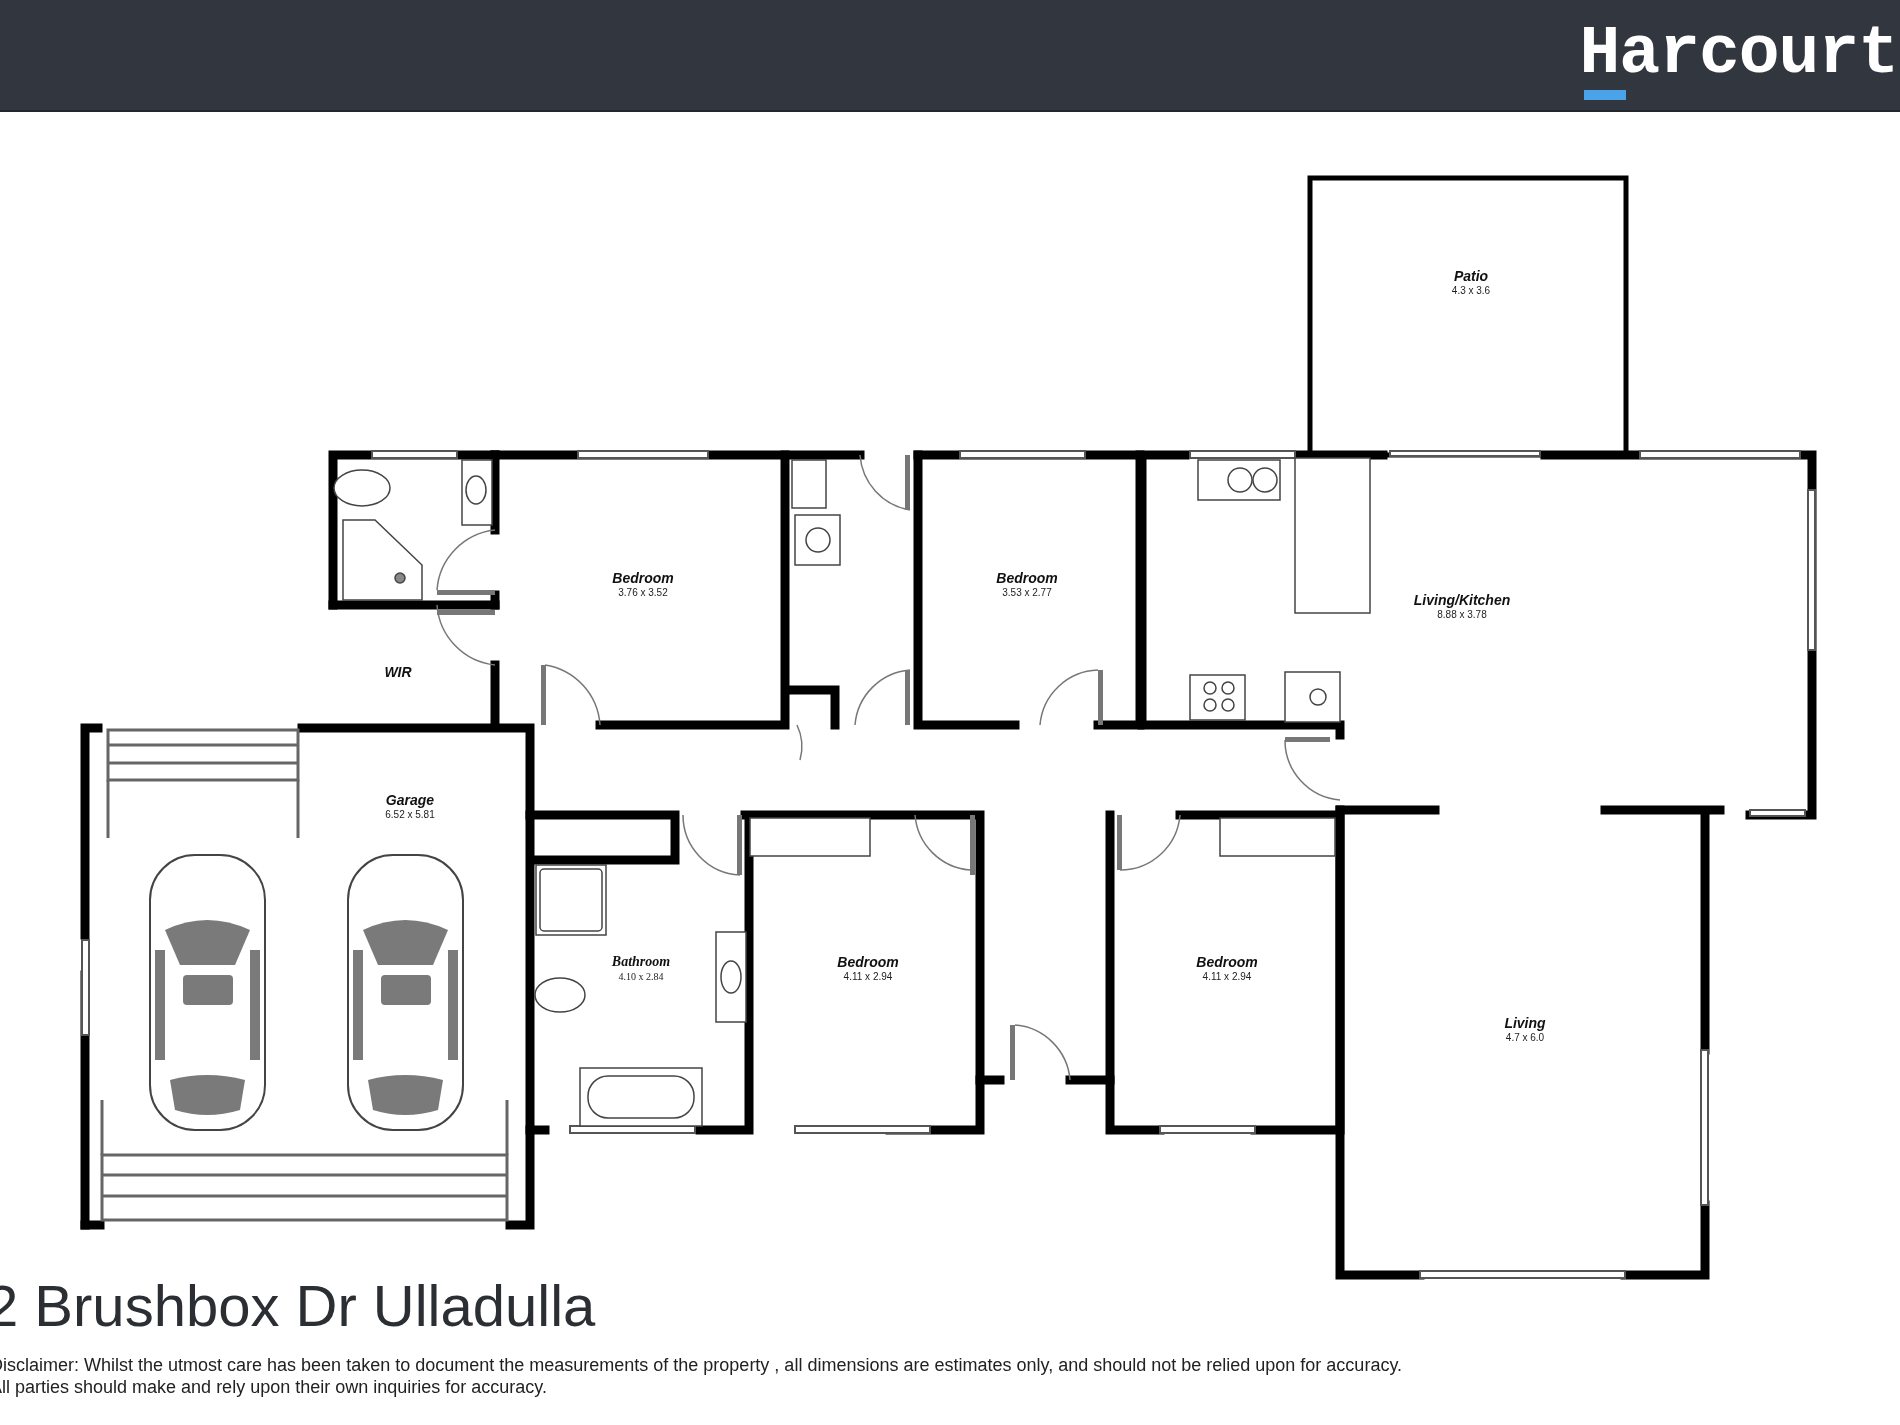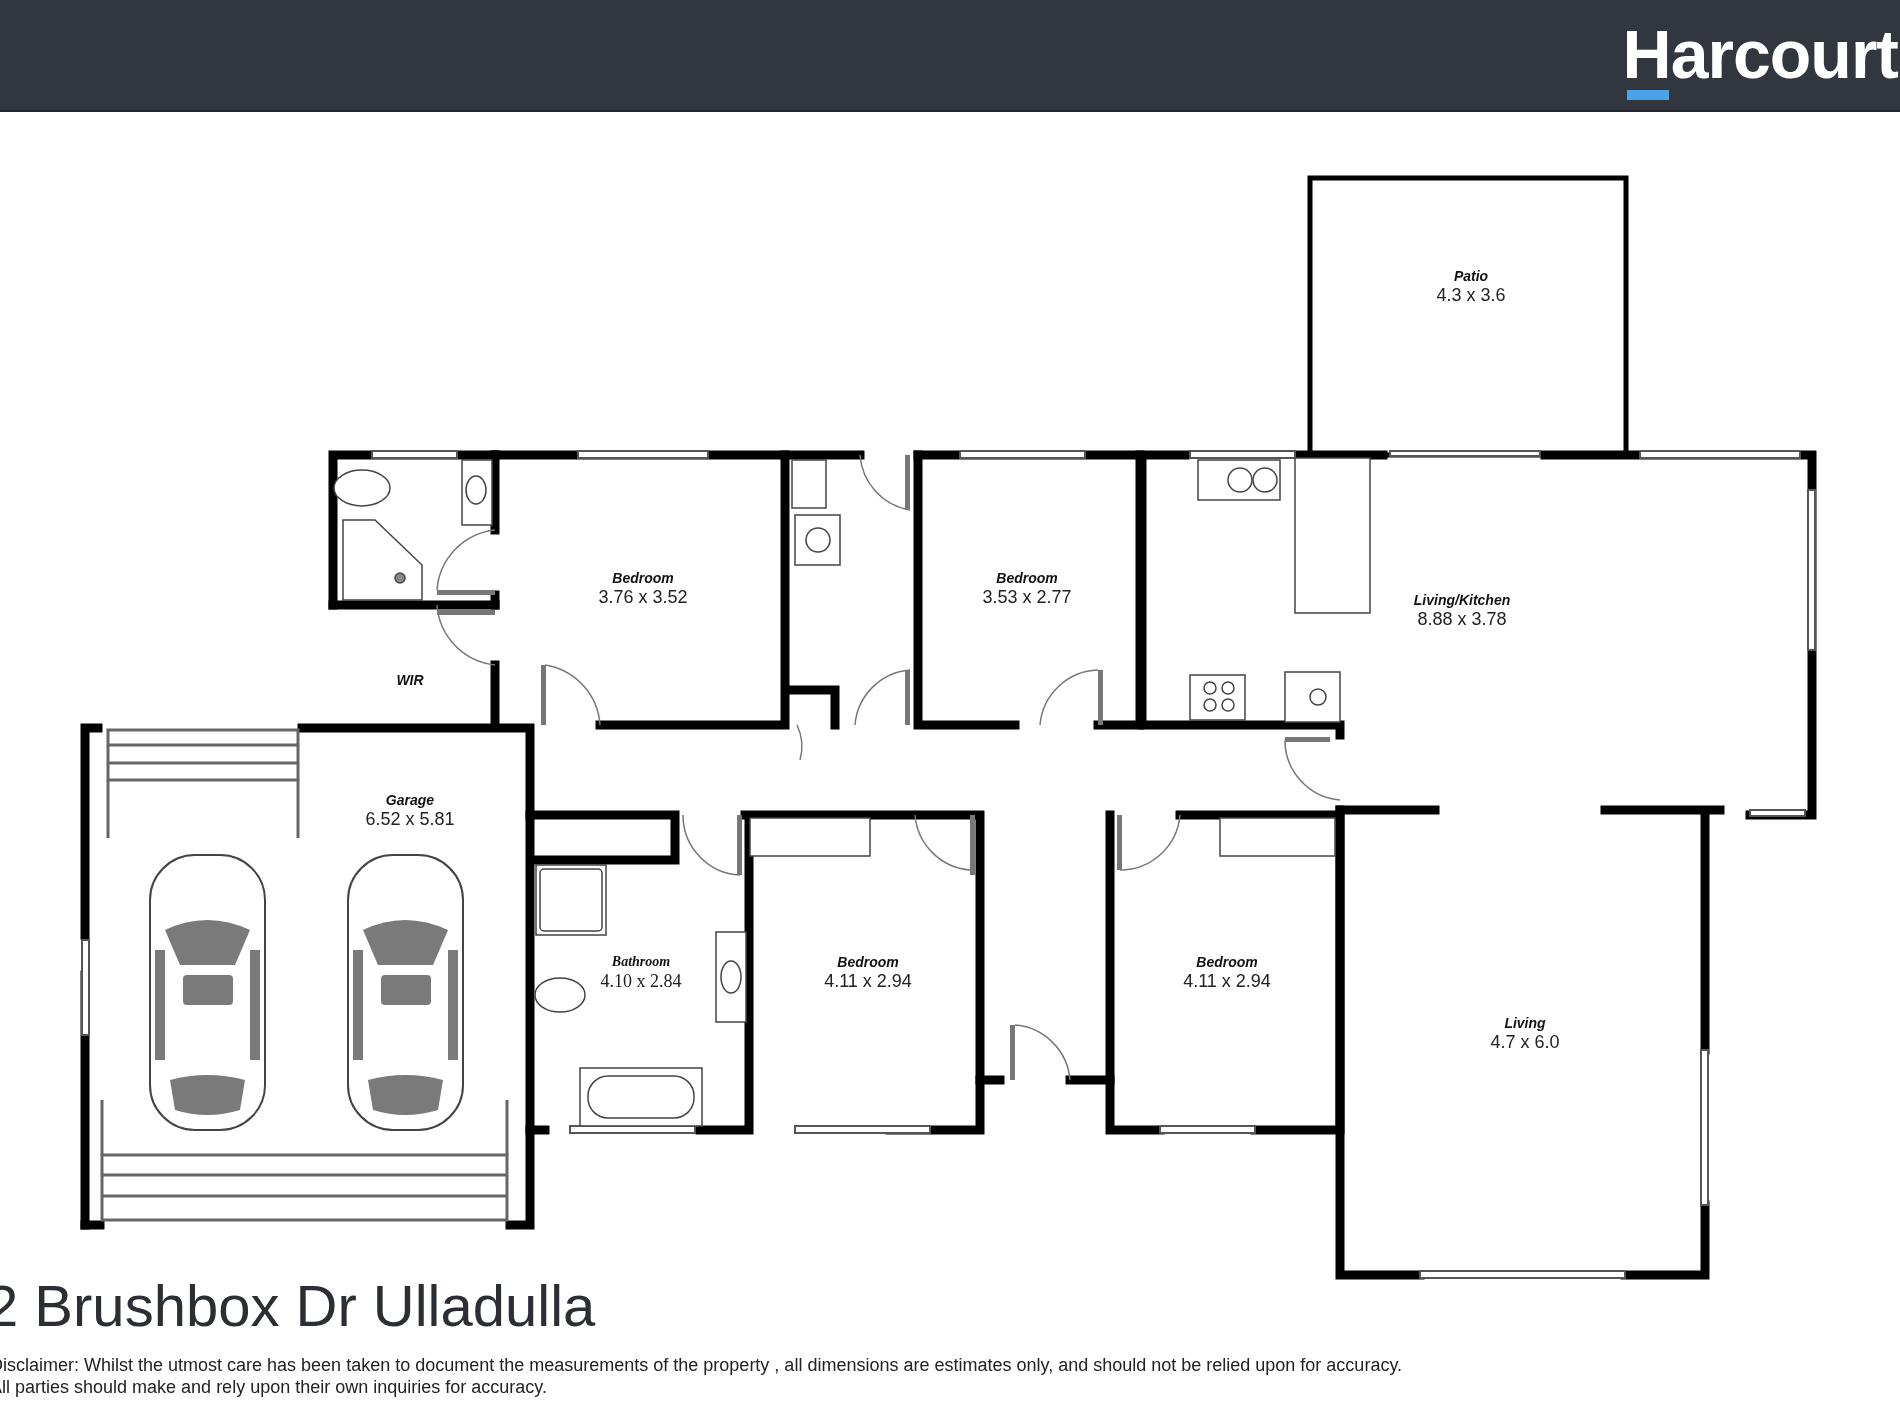--- a/index.html
+++ b/index.html
@@ -1,23 +1,23 @@
 <!DOCTYPE html>
 <html><head>
 <meta charset="utf-8">
 <style>
   html, body { margin:0; padding:0; }
   body { width:1900px; height:1425px; background:#ffffff; position:relative; overflow:hidden; font-family:"Liberation Sans", sans-serif; }
   .header { position:absolute; left:0; top:0; width:1900px; height:110px; background:#32363e; border-bottom:2px solid #23262c; }
-  .logo { position:absolute; right:2px; top:14px; color:#ffffff; font-family:Liberation Sans, sans-serif; font-weight:bold; font-size:68px; letter-spacing:-1px; line-height:80px; }
+  .logo { position:absolute; right:2px; top:14px; color:#ffffff; font-family:Liberation Mono, monospace; font-weight:bold; font-size:68px; letter-spacing:-1px; line-height:80px; }
   .logo-bar { position:absolute; left:4px; bottom:-6px; width:42px; height:10px; background:#4aa3e8; }
   .plan { position:absolute; left:0; top:0; }
   .room-label { position:absolute; text-align:center; transform:translateX(-50%); color:#111; }
   .room-name { font-style:italic; font-weight:bold; font-size:14px; display:block; }
-  .room-dim { font-size:18px; display:block; color:#222; margin-top:1px; }
+  .room-dim { font-size:10px; display:block; color:#222; margin-top:1px; }
   .address { position:absolute; left:-14px; top:1272px; font-size:58px; color:#2b2e33; white-space:nowrap; letter-spacing:0px; }
   .disclaimer { position:absolute; left:-10px; top:1354px; font-size:18px; color:#222; line-height:22px; white-space:nowrap; }
 </style>
 </head>
 <body>
 
 <div class="header">
   <div class="logo">
     <span>Harcourt</span>
     <div class="logo-bar"></div>
@@ -187,21 +187,21 @@
   <span class="room-dim">3.76 x 3.52</span>
 </div>
 <div class="room-label" style="left:1027px; top:570px;">
   <span class="room-name">Bedroom</span>
   <span class="room-dim">3.53 x 2.77</span>
 </div>
 <div class="room-label" style="left:1462px; top:592px;">
   <span class="room-name">Living/Kitchen</span>
   <span class="room-dim">8.88 x 3.78</span>
 </div>
-<div class="room-label" style="left:410px; top:664px;margin-top:8px;">
+<div class="room-label" style="left:398px; top:664px;">
   <span class="room-name">WIR</span>
 </div>
 <div class="room-label" style="left:410px; top:792px;">
   <span class="room-name">Garage</span>
   <span class="room-dim">6.52 x 5.81</span>
 </div>
 <div class="room-label" style="left:641px; top:954px;font-family:Liberation Serif, serif;">
   <span class="room-name">Bathroom</span>
   <span class="room-dim">4.10 x 2.84</span>
 </div>

